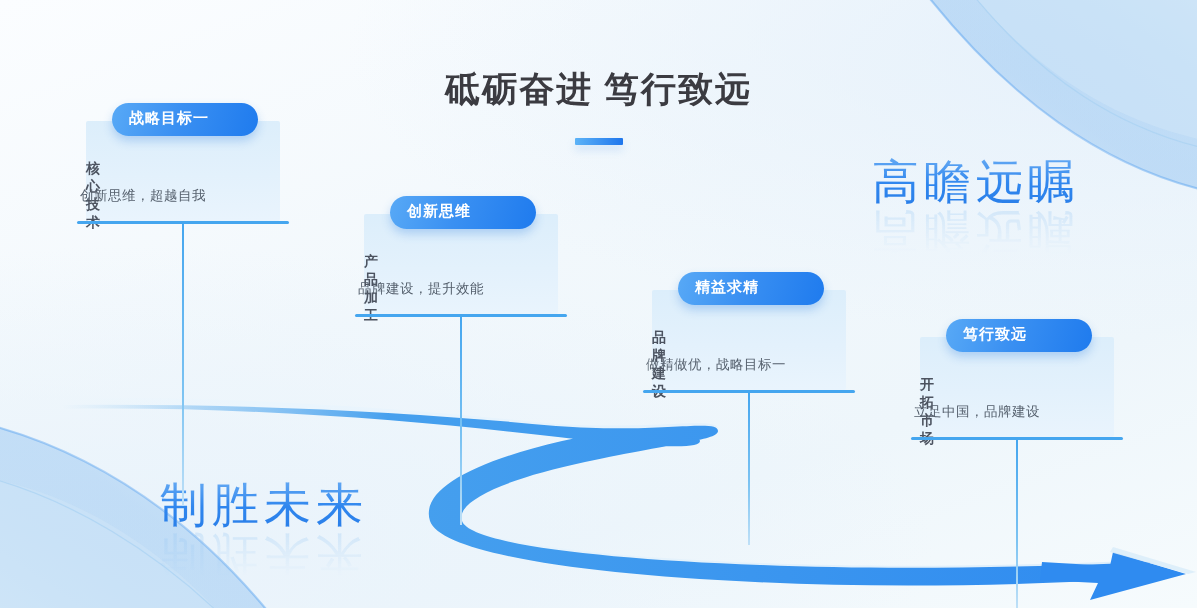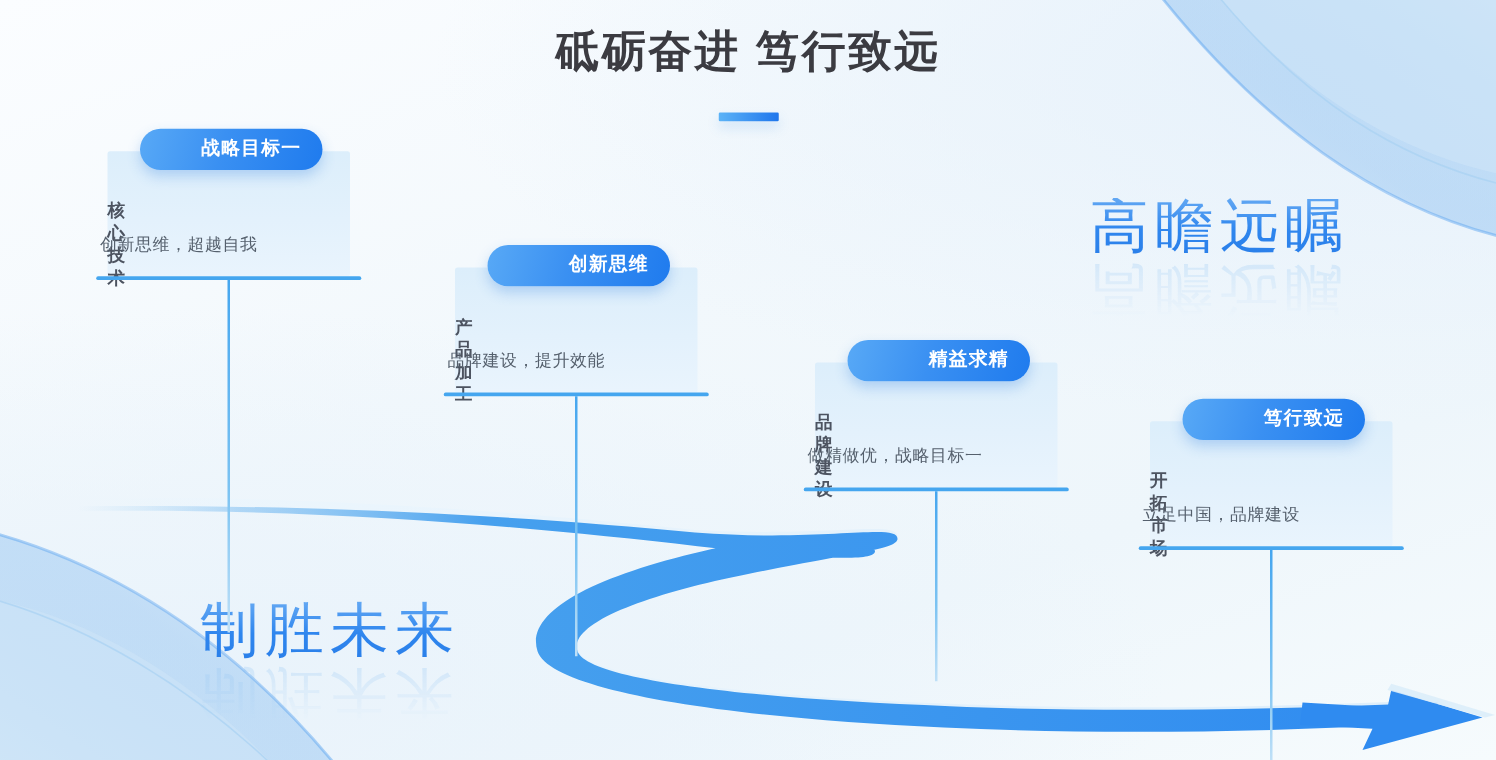--- a/index.html
+++ b/index.html
@@ -24,26 +24,27 @@
   #deco-tr { top: -10px; right: -6px; width: 430px; height: 220px; }
   #deco-bl { bottom: -12px; left: -10px; width: 430px; height: 230px; }
 
   
   #title-block {
     position: absolute;
     top: 20px; left: 0; right: 0;
     text-align: center;
   }
   #main-title {
-    font-family: Liberation Sans, sans-serif;
+    font-family: Liberation Serif, serif;
     font-size: 35px;
     font-weight: 700;
     color: #3b3b41;
     letter-spacing: 2px;
     line-height: 1.25;
+    margin-top: 48px;
   }
   #title-divider {
     margin: 26px auto 0;
     width: 48px;
     height: 7px;
     background: linear-gradient(90deg, #5cb3f7 0%, #1f76ec 100%);
     border-radius: 1px;
     box-shadow: 0 5px 9px rgba(90,160,230,.22);
   }
 
@@ -100,21 +101,21 @@
     left: 26px;
     min-width: 112px;
     padding: 6px 17px 8px;
     border-radius: 18px;
     background: linear-gradient(105deg, #58a9f6 0%, #3a90f2 45%, #1f7bee 100%);
     color: #ffffff;
     font-family: "DejaVu Sans", "Liberation Sans", sans-serif;
     font-size: 15px;
     font-weight: 700;
     letter-spacing: 1px;
-    text-align: right;
+    text-align: left;
     box-shadow: 0 5px 10px rgba(56,132,226,.30);
     white-space: nowrap;
   }
   .card-heading {
     position: absolute;
     left: 0; right: 0;
     top: 57px;
     text-align: center;
     font-family: "DejaVu Sans", "Liberation Sans", sans-serif;
     font-size: 14px;

